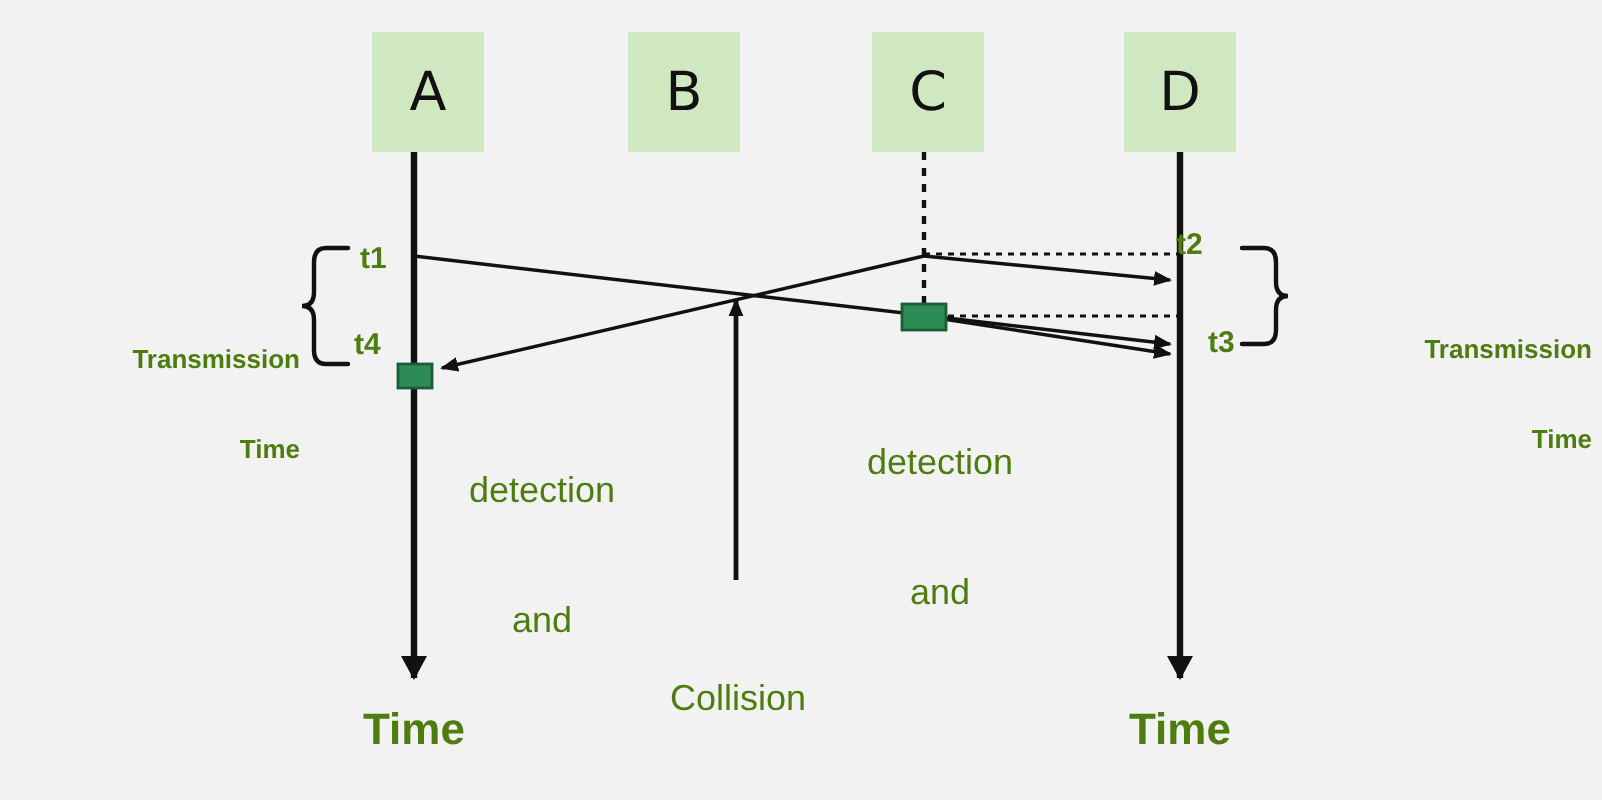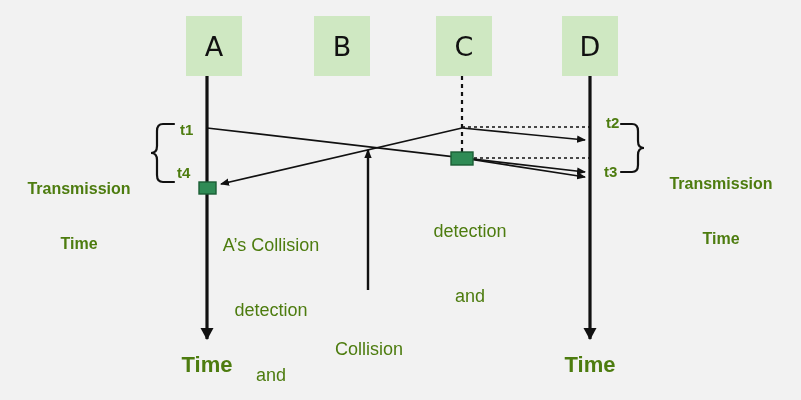--- a/index.html
+++ b/index.html
@@ -43,23 +43,23 @@
   .tlabel {
     font-size: 15px;
     font-weight: 700;
   }
   .timelabel {
     font-size: 22px;
     font-weight: 700;
     text-align: center;
   }
   .transmission {
-    font-size: 16px;
+    font-size: 13px;
     font-weight: 700;
-    text-align: center;
+    text-align: right;
     line-height: 1.15;
   }
   .annot {
     font-size: 18px;
     font-weight: 400;
     text-align: center;
     line-height: 1.2;
   }
 </style>
 </head>
@@ -120,35 +120,34 @@
   </div>
   <div class="node-box" style="left:436px; top:16px; width:56px; height:60px;">
     <span>C</span>
   </div>
   <div class="node-box" style="left:562px; top:16px; width:56px; height:60px;">
     <span>D</span>
   </div>
 
   <div class="txt tlabel" style="left:180px; top:121px;">t1</div>
   <div class="txt tlabel" style="left:177px; top:164px;">t4</div>
-  <div class="txt tlabel" style="left:606px; top:114px;">t2</div>
+  <div class="txt tlabel" style="left:588px; top:114px;">t2</div>
   <div class="txt tlabel" style="left:604px; top:163px;">t3</div>
 
   <div class="txt transmission" style="left:8px; top:143px; width:142px;">
     <div>Transmission</div>
     <div>Time</div>
   </div>
 
   <div class="txt transmission" style="left:646px; top:138px; width:150px;">
     <div>Transmission</div>
     <div>Time</div>
   </div>
 
   <div class="txt annot" style="left:206px; top:192px; width:130px;">
-    <div>A’s Collision</div>
     <div>detection</div>
     <div>and</div>
     
   </div>
 
   <div class="txt annot" style="left:403px; top:178px; width:134px;">
     <div>detection</div>
     <div>and</div>
     
   </div>

